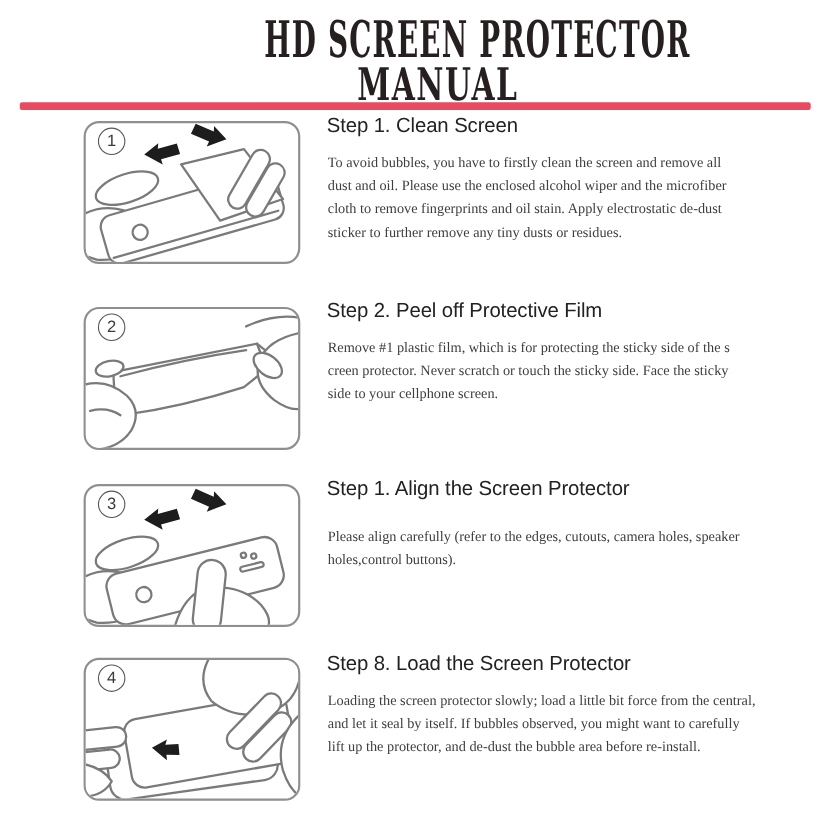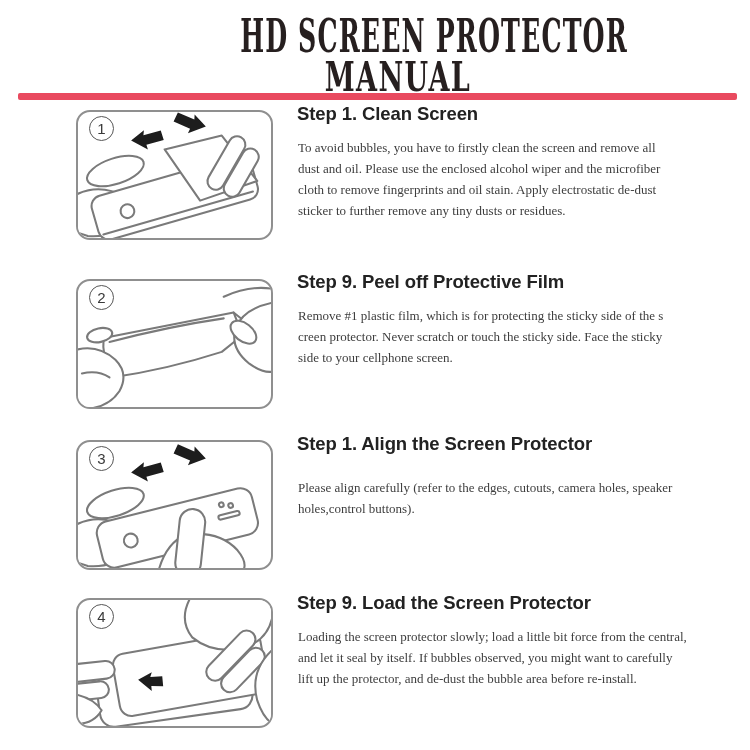--- a/index.html
+++ b/index.html
@@ -12,21 +12,21 @@
   .title-1{left:434px;top:13px;font-size:46px;}
   .title-2{left:398px;top:57px;font-size:41px;transform:translateX(-50%) scaleX(0.66);}
   .divider{position:absolute;left:18px;top:93px;width:719px;height:7px;background:#e94a5f;border-radius:2px;}
   
   .illus-box{position:absolute;left:76px;width:197px;height:130px;border:2px solid #8f8f8f;
         border-radius:14px;background:#ffffff;box-sizing:border-box;overflow:hidden;}
   .illus-box svg{position:absolute;left:-2px;top:-2px;}
   .badge{position:absolute;left:11px;top:4px;width:25px;height:25px;border:1.7px solid #565656;
         border-radius:50%;display:flex;align-items:center;justify-content:center;
         font-size:15px;color:#3a3a3a;background:#fff;box-sizing:border-box;}
-  .step-heading{position:absolute;left:297px;font-size:18.5px;font-weight:bold;color:#222222;
+  .step-heading{position:absolute;left:297px;font-size:18.5px;font-weight:normal;color:#222222;
         letter-spacing:-0.1px;white-space:nowrap;}
   .step-body{position:absolute;left:298px;width:460px;font-family:"Liberation Serif",serif;
         font-size:13px;line-height:21px;color:#3d3d3d;white-space:pre;}
   .b1{top:110px}.b2{top:279px}.b3{top:440px}.b4{top:598px}
   .h1{top:103px}.h2{top:271px}.h3{top:433px}.h4{top:592px}
   .t1{top:137px}.t2{top:305px}.t3{top:477px}.t4{top:626px}
   .line{stroke:#7a7a7a;stroke-width:2.1;fill:#ffffff;stroke-linecap:round;stroke-linejoin:round;}
   .nofill{fill:none;}
   .ink{fill:#1d1d1d;stroke:none;}
 </style>
@@ -81,21 +81,21 @@
         <ellipse cx="24" cy="57" rx="13" ry="7" transform="rotate(-12 24 57)"></ellipse>
         <path d="M0,72 Q22,66 40,82 Q54,96 44,114 Q32,132 6,132 L0,132 Z"></path>
         <path class="nofill" d="M6,96 Q22,92 34,100"></path>
         <path class="nofill" d="M150,18 Q176,6 200,10"></path>
         <path d="M200,24 Q170,30 162,50 Q156,70 176,86 Q190,96 200,94 Z"></path>
         <ellipse cx="170" cy="54" rx="15" ry="9" transform="rotate(38 170 54)"></ellipse>
       </g>
     </svg>
     <div class="badge">2</div>
   </div>
-  <div class="step-heading h2">Step 9. Peel off Protective Film</div>
+  <div class="step-heading h2">Step 2. Peel off Protective Film</div>
   <div class="step-body t2">Remove #1 plastic film, which is for protecting the sticky side of the s
 creen protector. Never scratch or touch the sticky side. Face the sticky
 side to your cellphone screen.</div>
 
   <div class="illus-box b3">
     <svg width="197" height="130" viewBox="0 0 200 132">
       <g class="line">
         <path d="M0,86 Q24,74 50,88 Q64,98 54,114 Q38,130 12,128 L0,124 Z"></path>
         <g transform="rotate(-14 100 90)">
           <rect x="22" y="66" width="162" height="48" rx="12"></rect>
@@ -147,18 +147,18 @@
         <path d="M200,52 Q176,74 184,104 Q190,122 200,128 Z"></path>
       </g>
       <g class="ink">
         <g transform="translate(64,74) rotate(6)">
             <polygon points="0,9 13,0 12,5 24,3 26,13 14,14 15,19"></polygon>
           </g>
       </g>
     </svg>
     <div class="badge">4</div>
   </div>
-  <div class="step-heading h4">Step 9. Load the Screen Protector</div>
+  <div class="step-heading h4">Step 8. Load the Screen Protector</div>
   <div class="step-body t4">Loading the screen protector slowly; load a little bit force from the central,
 and let it seal by itself. If bubbles observed, you might want to carefully
 lift up the protector, and de-dust the bubble area before re-install.</div>
 
 </div>
 
 </body></html>

